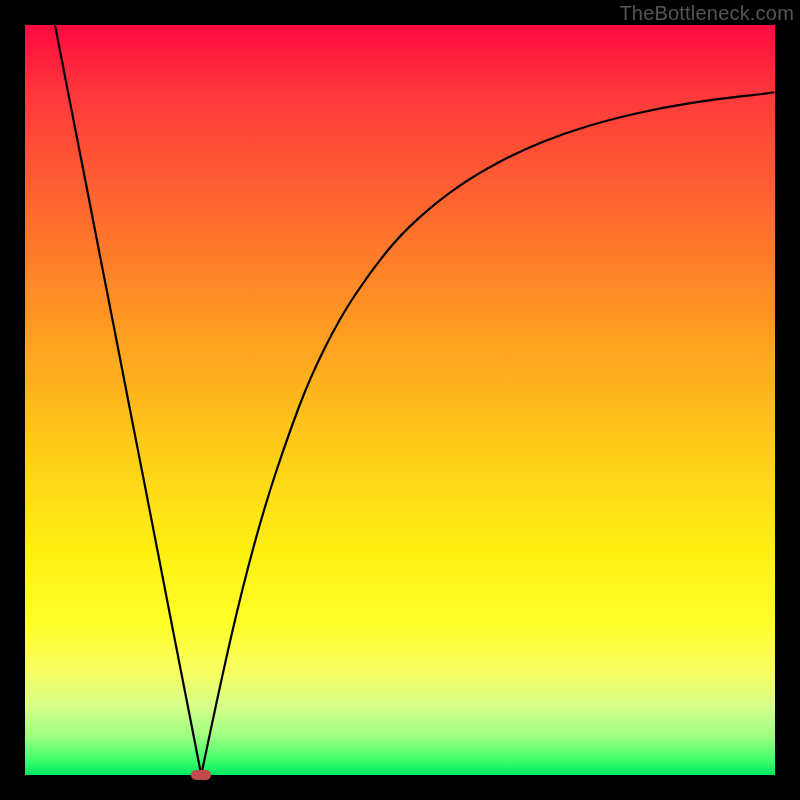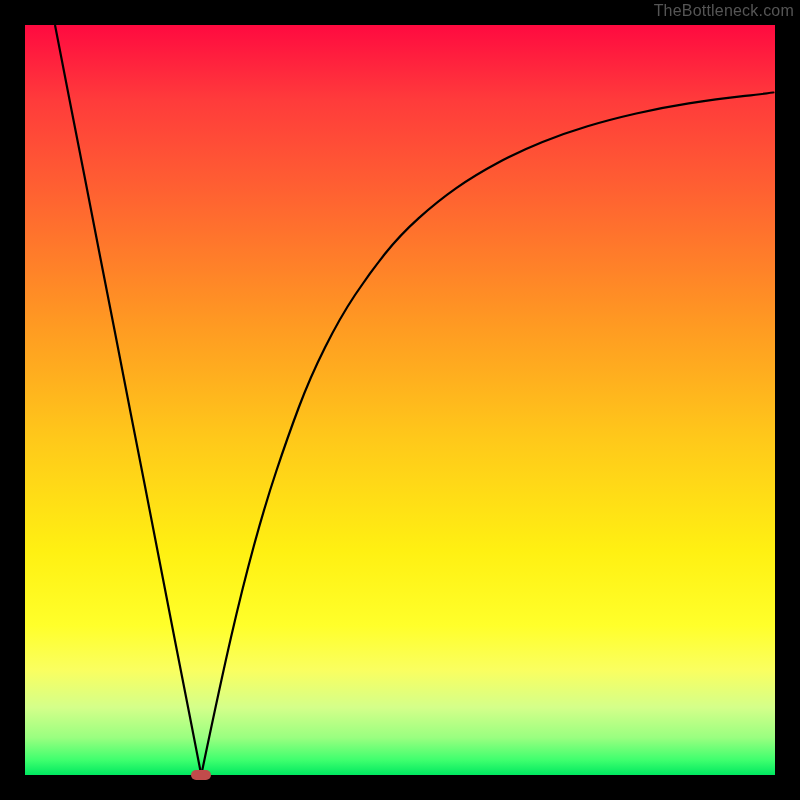--- a/index.html
+++ b/index.html
@@ -45,21 +45,21 @@
     left: 0;
     top: 0;
     width: 750px;
     height: 750px;
   }
   .watermark {
     position: absolute;
     top: 2px;
     right: 6px;
     color: #555;
-    font-size: 16px;
+    font-size: 20px;
     font-weight: 500;
     letter-spacing: 0.2px;
   }
   .marker {
     position: absolute;
     width: 20px;
     height: 10px;
     border-radius: 5px;
     background: #c14b4b;
     transform: translate(-50%, -50%);

